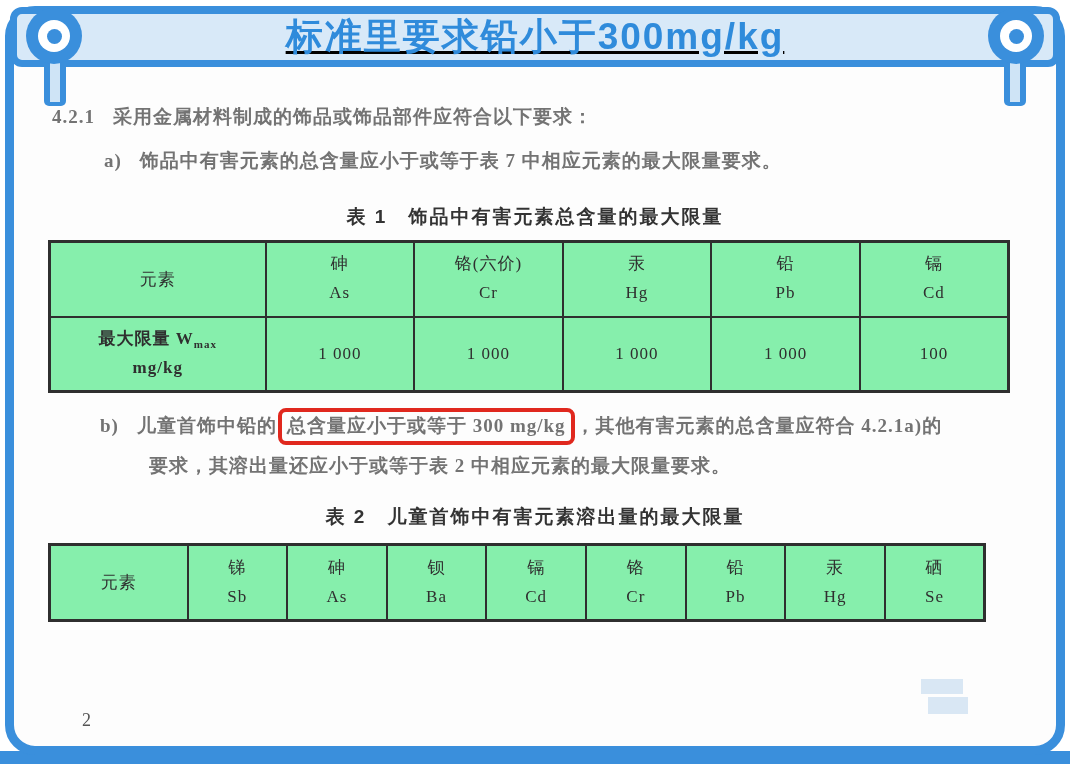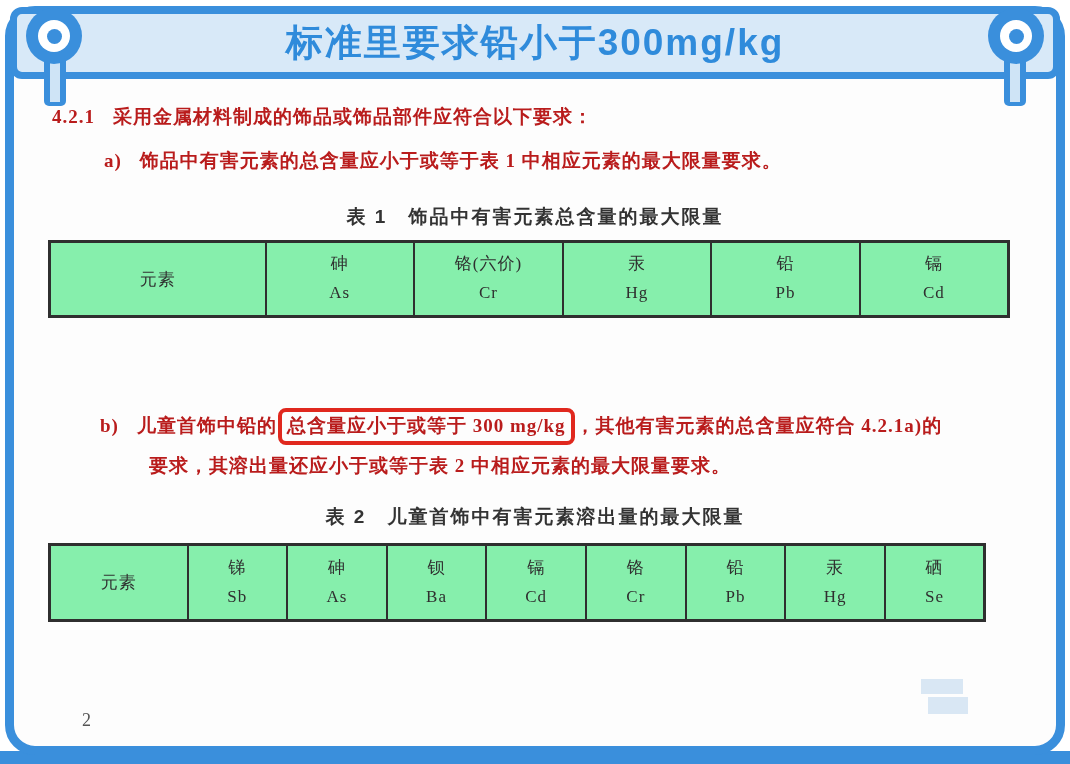--- a/index.html
+++ b/index.html
@@ -16,26 +16,27 @@
     background: #3a8fdc;
   }
   .frame {
     position: absolute; left: 5px; right: 5px; top: 6px; bottom: 9px;
     border: 9px solid #3a8fdc;
     border-radius: 30px;
     background: #fdfdfd;
   }
   
   .banner {
-    position: absolute; left: 10px; right: 10px; top: 7px; height: 72px;
+    position: absolute; left: 10px; right: 10px; top: 7px; height: 60px;
     background: #d8e9f8;
     border: 7px solid #3a8fdc;
     border-radius: 12px;
     display: flex; align-items: center; justify-content: center;
     z-index: 3;
+    text-decoration: underline;
   }
   .banner-title {
     font-size: 37px; font-weight: bold; color: #2f8bdb;
     letter-spacing: 2px;
     font-family: "Liberation Sans", "DejaVu Sans", sans-serif;
   }
   .pin-stem {
     position: absolute; top: 56px; width: 22px; height: 50px;
     background: #cfe4f6;
     border-left: 6px solid #3a8fdc;
@@ -58,21 +59,21 @@
   .pin-ring {
     width: 32px; height: 32px; background: #ffffff; border-radius: 50%;
     display: flex; align-items: center; justify-content: center;
   }
   .pin-dot { width: 15px; height: 15px; background: #3a8fdc; border-radius: 50%; }
 
   
   .doc-text {
     position: absolute;
     font-family: "Liberation Serif", "DejaVu Serif", serif;
-    color: #b91c1c;
+    color: #737373;
     font-size: 19px;
     letter-spacing: 1px;
     white-space: nowrap;
     z-index: 2;
   }
   .clause   { left: 52px;  top: 104px; font-weight: 600; }
   .item-a   { left: 104px; top: 148px; font-weight: 600; }
   .item-b-1 { left: 100px; top: 413px; font-weight: 600; }
   .item-b-2 { left: 149px; top: 453px; font-weight: 600; }
   .num-gap  { display: inline-block; width: 18px; }
@@ -144,21 +145,21 @@
   <div class="pin-ring">
     <div class="pin-dot"></div>
   </div>
 </div>
 
 <div class="doc-text clause">
   <span>4.2.1</span><span class="num-gap"></span><span>采用金属材料制成的饰品或饰品部件应符合以下要求：</span>
 </div>
 
 <div class="doc-text item-a">
-  <span>a)</span><span class="num-gap"></span><span>饰品中有害元素的总含量应小于或等于表 1 中相应元素的最大限量要求。</span>
+  <span>a)</span><span class="num-gap"></span><span>饰品中有害元素的总含量应小于或等于表 7 中相应元素的最大限量要求。</span>
 </div>
 
 <div class="caption caption-1">表 1　饰品中有害元素总含量的最大限量</div>
 
 <table class="std t1">
   <colgroup>
     <col style="width:216px">
       <col>
       <col>
       <col>
@@ -166,20 +167,31 @@
       <col>
   </colgroup>
   <tbody>
       <tr>
     <td>元素</td>
     <td class="cell-2line"><span>砷</span><br><span>As</span></td>
     <td class="cell-2line"><span>铬(六价)</span><br><span>Cr</span></td>
     <td class="cell-2line"><span>汞</span><br><span>Hg</span></td>
     <td class="cell-2line"><span>铅</span><br><span>Pb</span></td>
     <td class="cell-2line"><span>镉</span><br><span>Cd</span></td>
+  </tr>
+  <tr>
+    <td class="cell-2line row-label">
+      <span>最大限量 W</span><sub class="wsub">max</sub><br>
+      <span>mg/kg</span>
+    </td>
+    <td>1 000</td>
+    <td>1 000</td>
+    <td>1 000</td>
+    <td>1 000</td>
+    <td>100</td>
   </tr>
 </tbody>
   </table>
 
 <div class="doc-text item-b-1">
   <span>b)</span><span class="num-gap"></span><span>儿童首饰中铅的</span><span class="hl-box">总含量应小于或等于 300 mg/kg</span><span>，其他有害元素的总含量应符合 4.2.1a)的</span>
 </div>
 
 <div class="doc-text item-b-2">要求，其溶出量还应小于或等于表 2 中相应元素的最大限量要求。</div>
 

